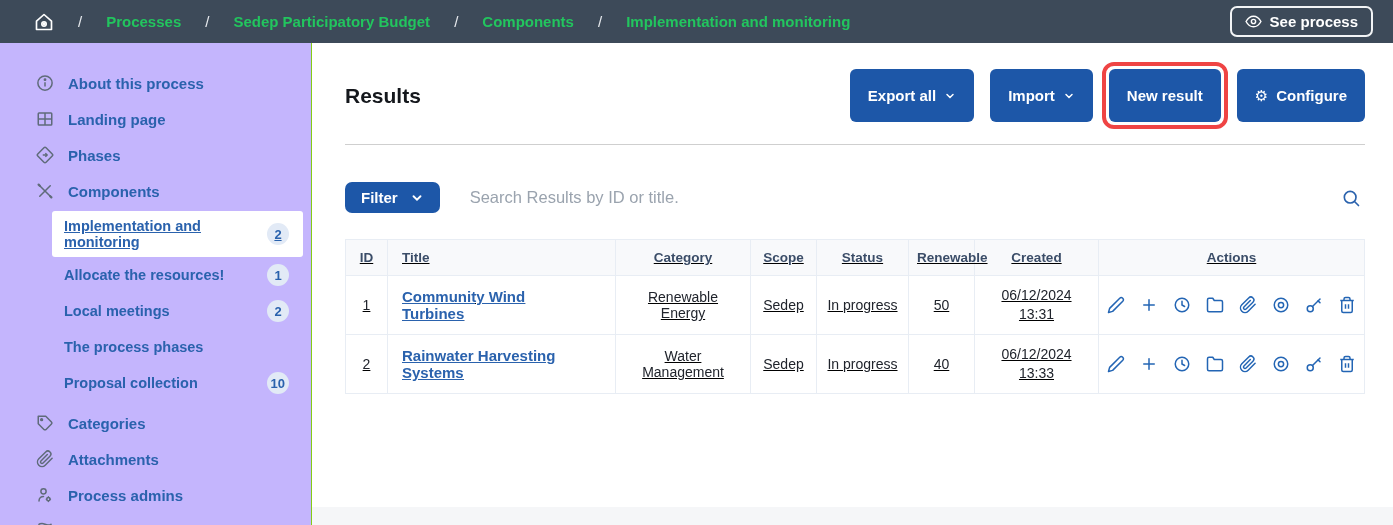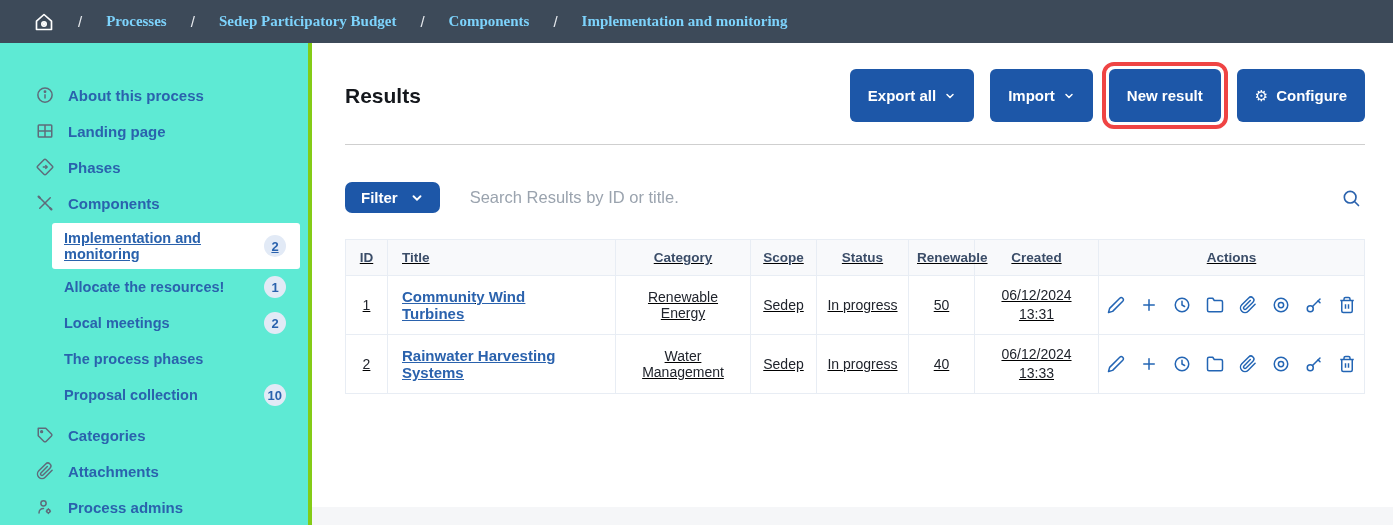--- a/index.html
+++ b/index.html
@@ -4,36 +4,36 @@
 <style>
   * { margin:0; padding:0; box-sizing:border-box; }
   html,body { width:1393px; height:525px; font-family:"Liberation Sans","DejaVu Sans",sans-serif; background:#f5f6f8; overflow:hidden; }
 
   
   .topbar {
     height:43px; background:#3d4a59; color:#fff;
     display:flex; align-items:center; padding:0 20px 0 34px;
   }
   .crumbs { display:flex; align-items:center; gap:24px; font-size:15px; font-weight:700; }
-  .crumb { color:#7dd3fc; cursor:pointer;font-family:Liberation Serif, serif; }
+  .crumb { color:#22c55e; cursor:pointer; }
   .crumb-sep { color:#e8ebef; font-weight:400; }
   .home-icon svg { display:block; }
   .topbar-spacer { flex:1; }
   .see-process-btn {
     display:flex; align-items:center; gap:8px;
     border:2px solid #f2f4f6; border-radius:7px; background:transparent;
     color:#fff; font-weight:700; font-size:15px; padding:5px 13px; cursor:pointer;
     font-family:inherit;
   }
 
   
   .layout { display:flex; height:482px; }
   .sidebar {
-    width:312px; background:#5eead4; border-right:4px solid #84cc16;
-    padding-top:34px; flex-shrink:0;
+    width:312px; background:#c4b5fd; border-right:1px solid #84cc16;
+    padding-top:22px; flex-shrink:0;
   }
   .content-area { flex:1; background:#f5f6f8; }
   .content {
     background:#fff; min-height:464px; padding:26px 33px 20px 33px;
   }
 
   
   .nav-item {
     display:flex; align-items:center; gap:14px;
     padding:9px 20px 9px 36px; color:#2a62ad; font-size:15px; font-weight:700;
@@ -118,20 +118,29 @@
     <span class="crumb-sep">/</span>
     <span class="crumb">Processes</span>
     <span class="crumb-sep">/</span>
     <span class="crumb">Sedep Participatory Budget</span>
     <span class="crumb-sep">/</span>
     <span class="crumb">Components</span>
     <span class="crumb-sep">/</span>
     <span class="crumb">Implementation and monitoring</span>
   </nav>
   <div class="topbar-spacer"></div>
+  <button class="see-process-btn">
+    <span style="display:flex">
+      <svg width="17" height="17" viewBox="0 0 24 24" fill="none" stroke="#fff" stroke-width="2">
+        <path d="M1.5 12s4-7.5 10.5-7.5S22.5 12 22.5 12s-4 7.5-10.5 7.5S1.5 12 1.5 12z"></path>
+        <circle cx="12" cy="12" r="3"></circle>
+      </svg>
+    </span>
+    <span>See process</span>
+  </button>
 </header>
 
 <div class="layout">
 
   <aside class="sidebar">
 
     <div class="nav-item">
       <span class="nicon">
         <svg width="18" height="18" viewBox="0 0 24 24" fill="none" stroke="currentColor" stroke-width="2">
           <circle cx="12" cy="12" r="9.5"></circle>

